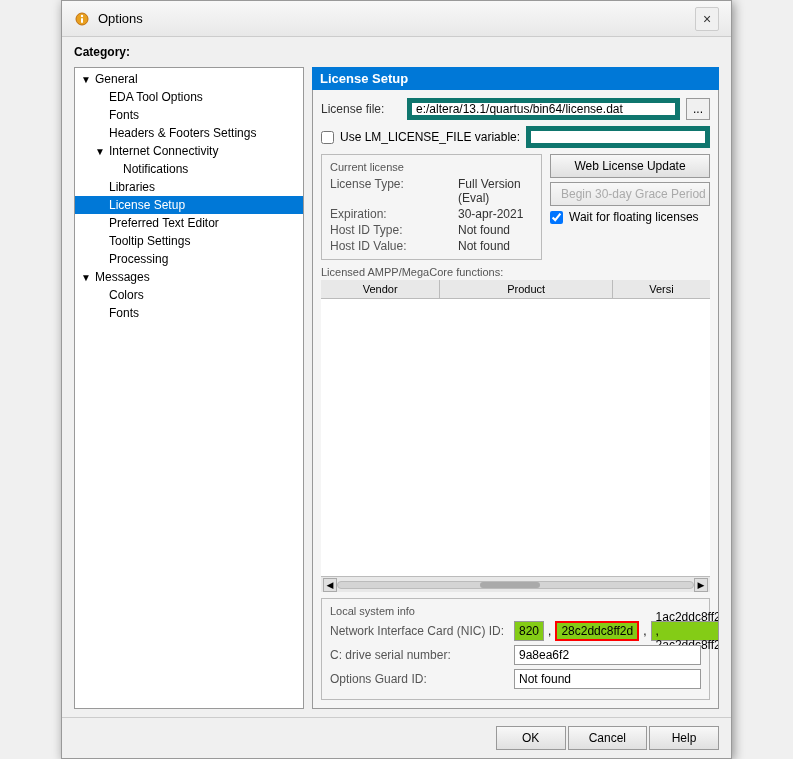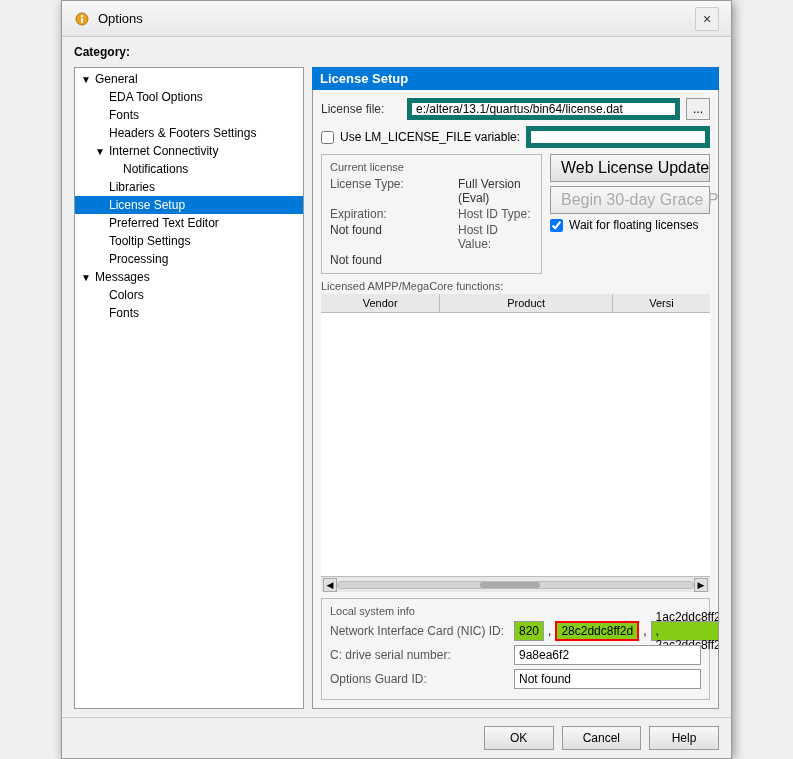--- a/index.html
+++ b/index.html
@@ -168,21 +168,21 @@
       grid-template-columns: 120px 1fr;
       gap: 2px 8px;
     }
     .info-label { color: #555; }
     .info-value { color: #333; }
     .action-btn {
       padding: 4px 10px;
       border: 1px solid #999;
       background: linear-gradient(to bottom, #f8f8f8, #e0e0e0);
       cursor: pointer;
-      font-size: 16px;
+      font-size: 12px;
       white-space: nowrap;
       text-align: center;
     }
     .action-btn.disabled {
       color: #aaa;
       cursor: default;
       background: linear-gradient(to bottom, #f8f8f8, #e8e8e8);
     }
     .current-license-area {
       display: flex;
@@ -295,21 +295,21 @@
       height: 20px;
       border: 1px solid #999;
       padding: 1px 4px;
       font-size: 12px;
       background: white;
       flex: 1;
     }
     .bottom-buttons {
       display: flex;
       justify-content: flex-end;
-      gap: 8px;
+      gap: 2px;
       padding: 8px 12px;
       border-top: 1px solid #ccc;
     }
     .dialog-btn {
       padding: 4px 20px;
       border: 1px solid #999;
       background: linear-gradient(to bottom, #f8f8f8, #e0e0e0);
       cursor: pointer;
       font-size: 12px;
       min-width: 70px;
@@ -431,20 +431,21 @@
             <input class="field-input" type="text" style="flex: 1 1 0%;" value="">
           </div>
 
           <div class="current-license-area">
             <div class="section-box current-license-left">
               <div class="section-title">Current license</div>
               <div class="info-grid">
                 <span class="info-label">License Type:</span>
                 <span class="info-value">Full Version (Eval)</span>
                 <span class="info-label">Expiration:</span>
+                <span class="info-value">30-apr-2021</span>
                 <span class="info-label">Host ID Type:</span>
                 <span class="info-value">Not found</span>
                 <span class="info-label">Host ID Value:</span>
                 <span class="info-value">Not found</span>
               </div>
             </div>
             <div class="current-license-right">
               <button class="action-btn">Web License Update</button>
               <button class="action-btn disabled">Begin 30-day Grace Period</button>
               <div class="wait-checkbox-row">

